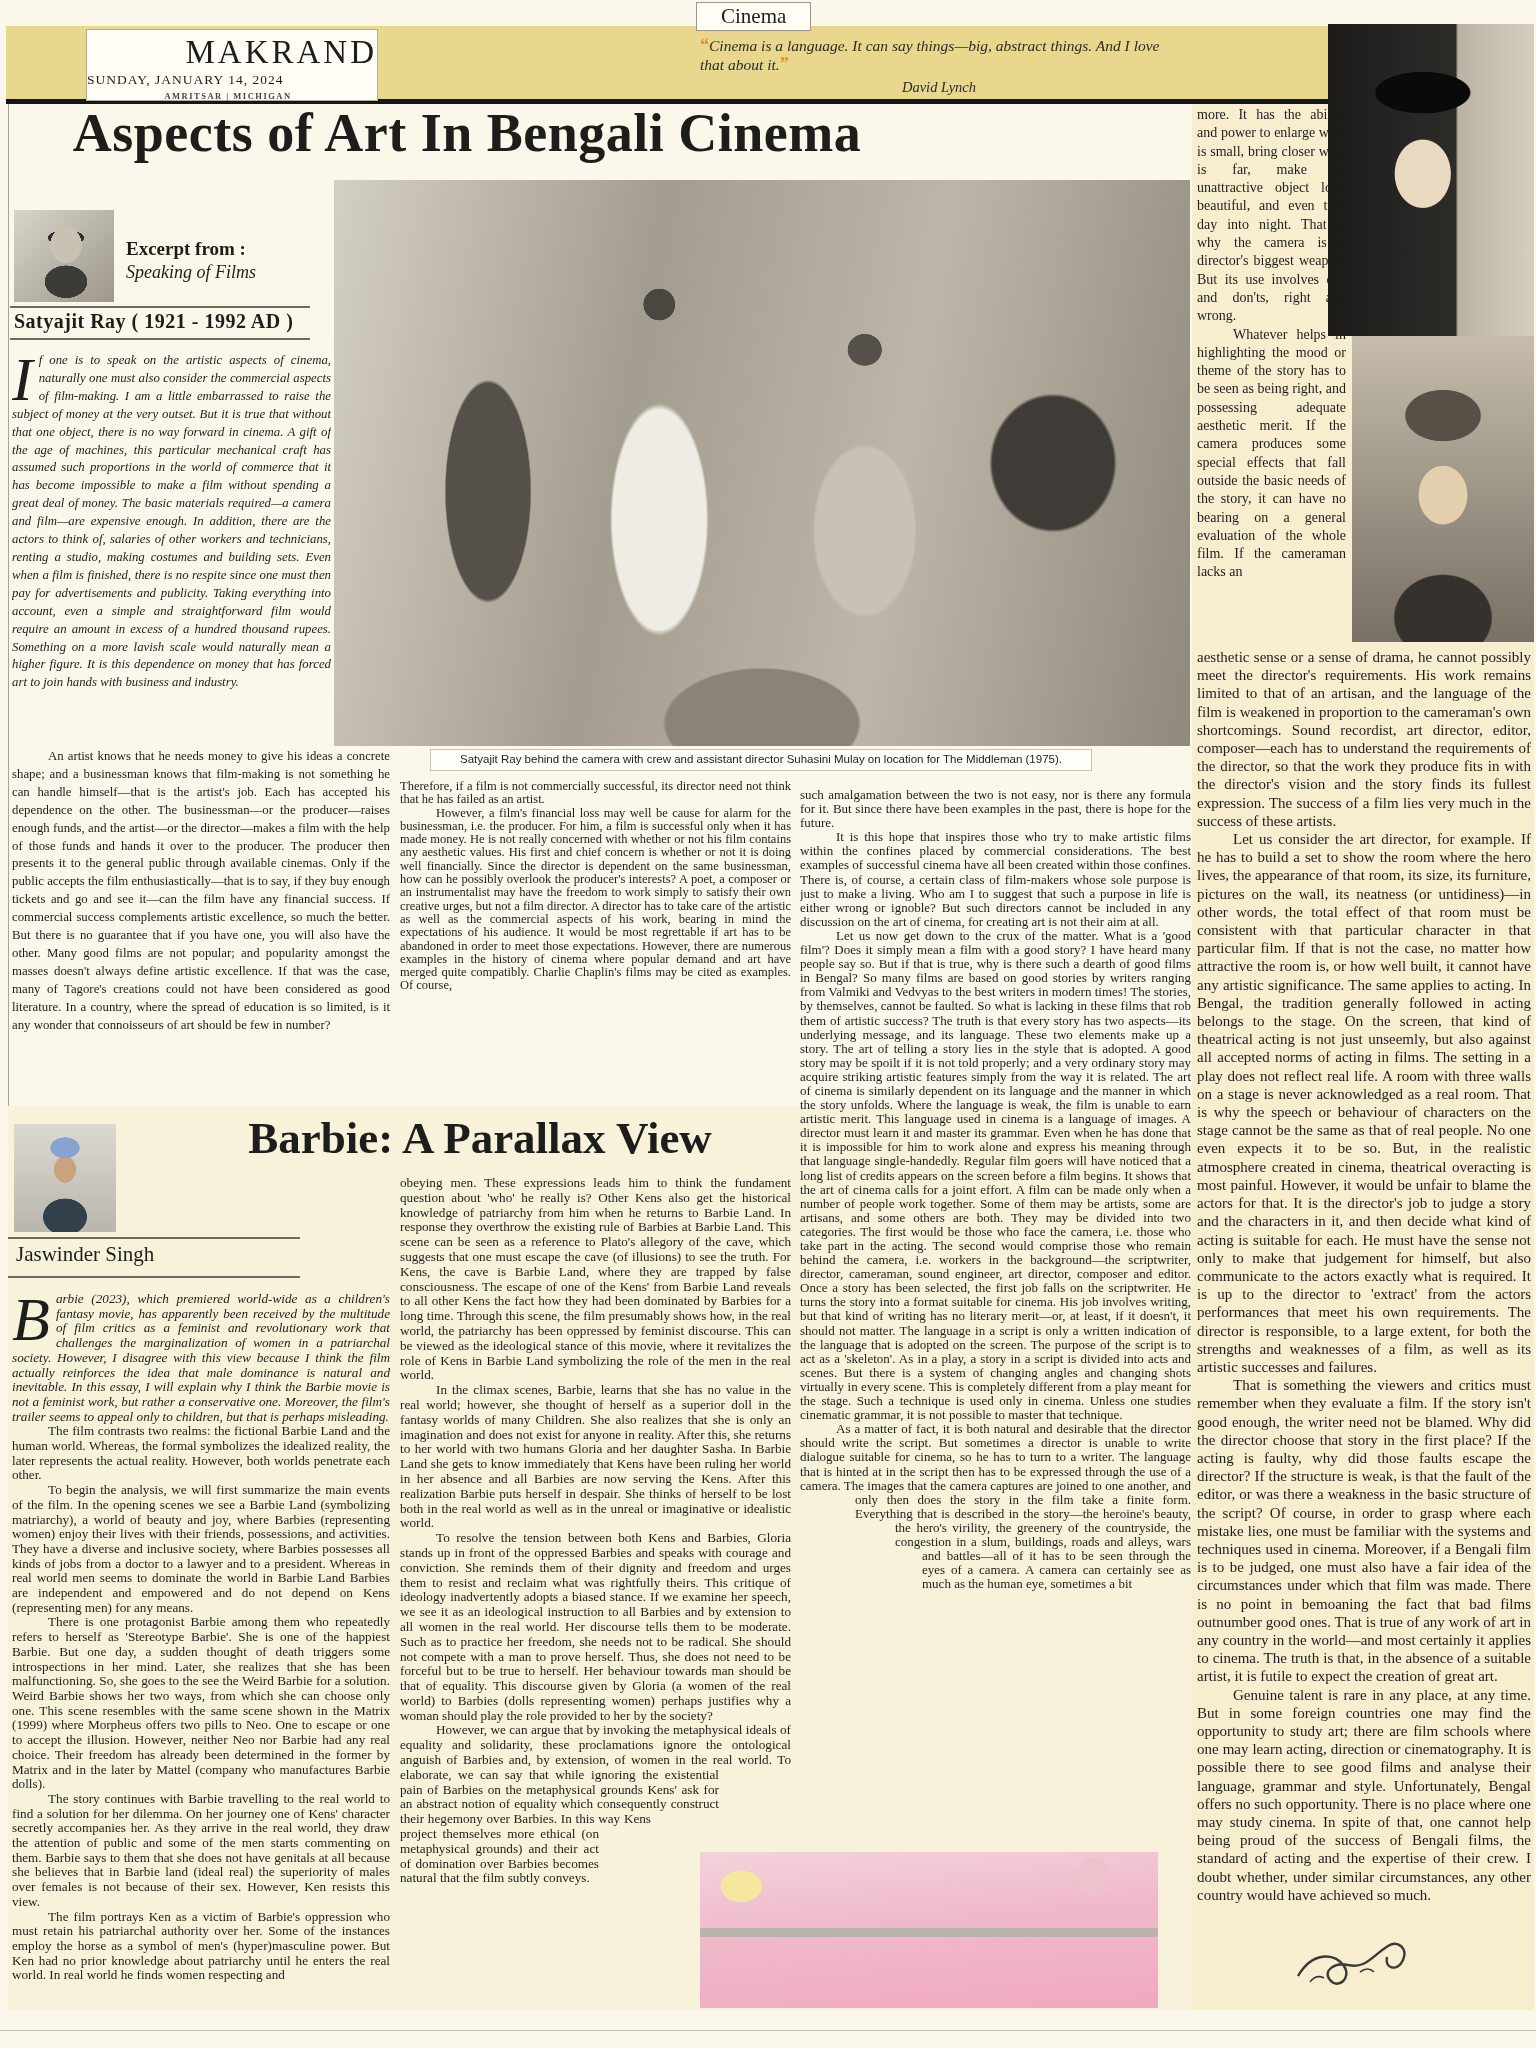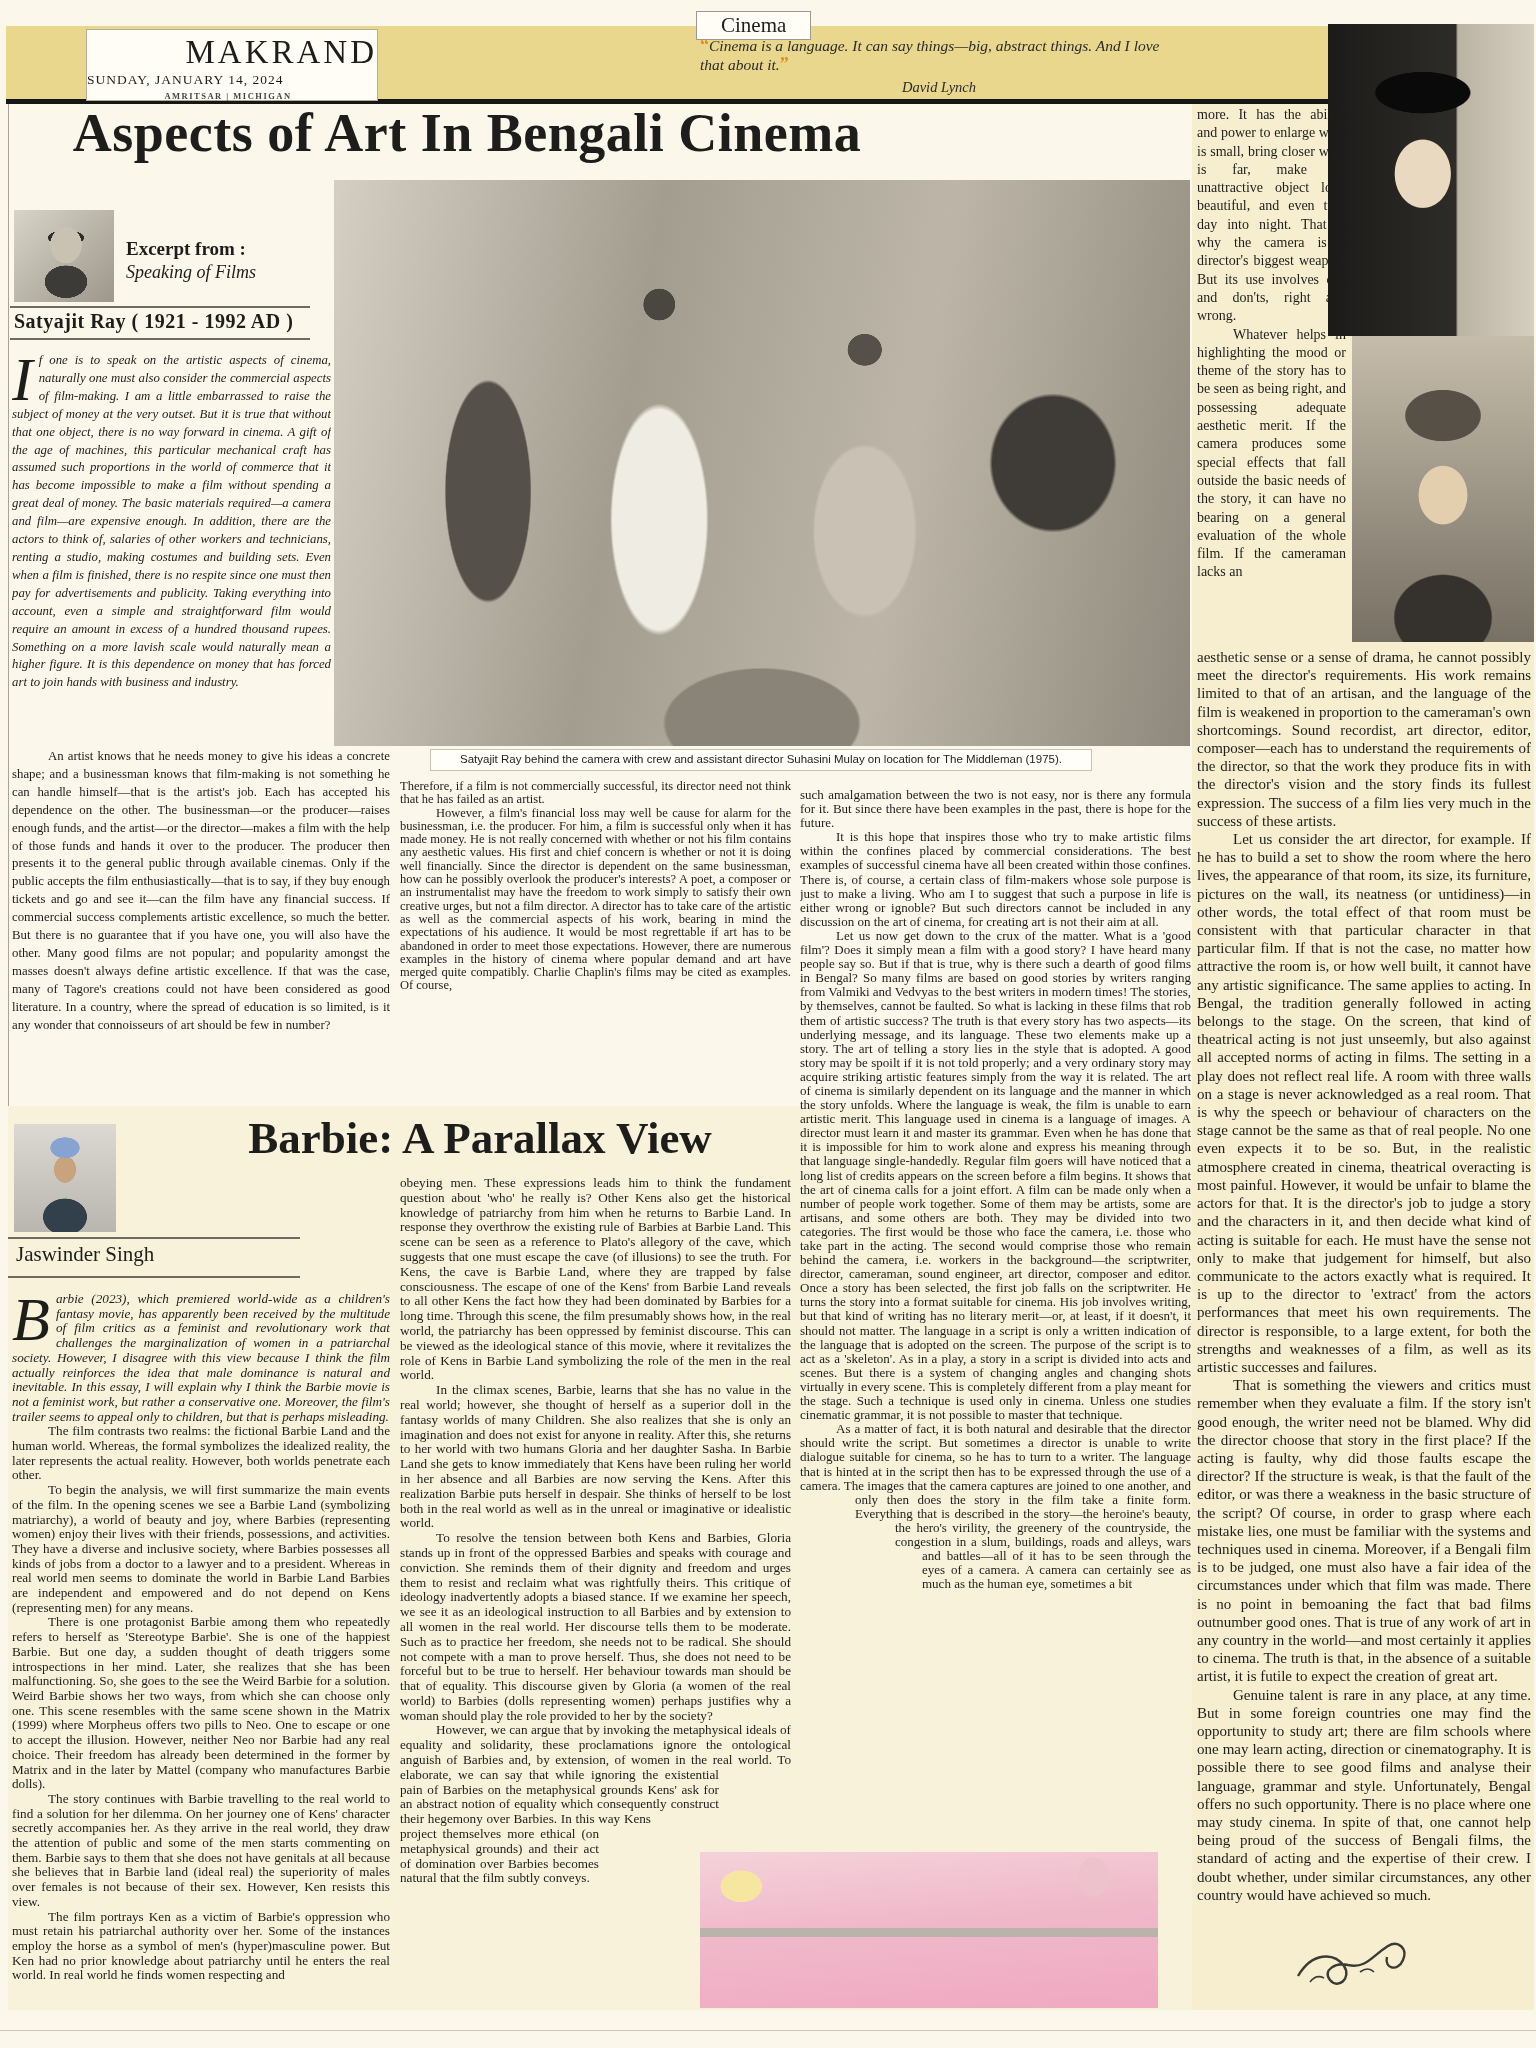--- a/index.html
+++ b/index.html
@@ -2,21 +2,21 @@
 <html><head>
 <meta charset="utf-8">
 <style>
   html,body{margin:0;padding:0;background:#ffffff;}
   .page{position:relative;width:1536px;height:2048px;overflow:hidden;background:#fbf7ea;
         font-family:"Liberation Serif","DejaVu Serif",serif;color:#1d1d1b;}
   .abs{position:absolute;}
   
   .band{left:6px;top:26px;width:1524px;height:74px;background:#e9d78e;}
   .cinema-tab{left:696px;top:2px;padding:1px 24px;background:#fffdf6;border:1px solid #9a9a90;
-              font-size:21px;z-index:4;margin-top:9px;}
+              font-size:21px;z-index:4;}
   .mast-box{left:86px;top:29px;width:290px;height:70px;background:#fffdf6;border:1px solid #b4ad95;z-index:2;}
   .mast-title{margin-top:4px;text-align:right;font-size:33px;letter-spacing:3px;}
   .mast-date{font-size:13.5px;letter-spacing:1px;margin-top:1px;}
   .mast-loc{text-align:center;font-size:8.5px;font-weight:bold;letter-spacing:1.5px;color:#444;
             margin:3px 8px 0 0;}
   .pageno{left:1464px;top:24px;font-size:40px;font-weight:bold;z-index:3;}
   .quote-wrap{left:700px;top:36px;width:478px;font-size:15.5px;font-style:italic;color:#2b2b28;z-index:3;line-height:19px;}
   .qmark{color:#e08f1f;font-weight:bold;font-size:18px;font-style:normal;}
   .quote-attr{margin-top:4px;text-align:center;font-size:14.5px;}
   .black-rule{left:6px;top:99px;width:1524px;height:5px;background:#161616;}

